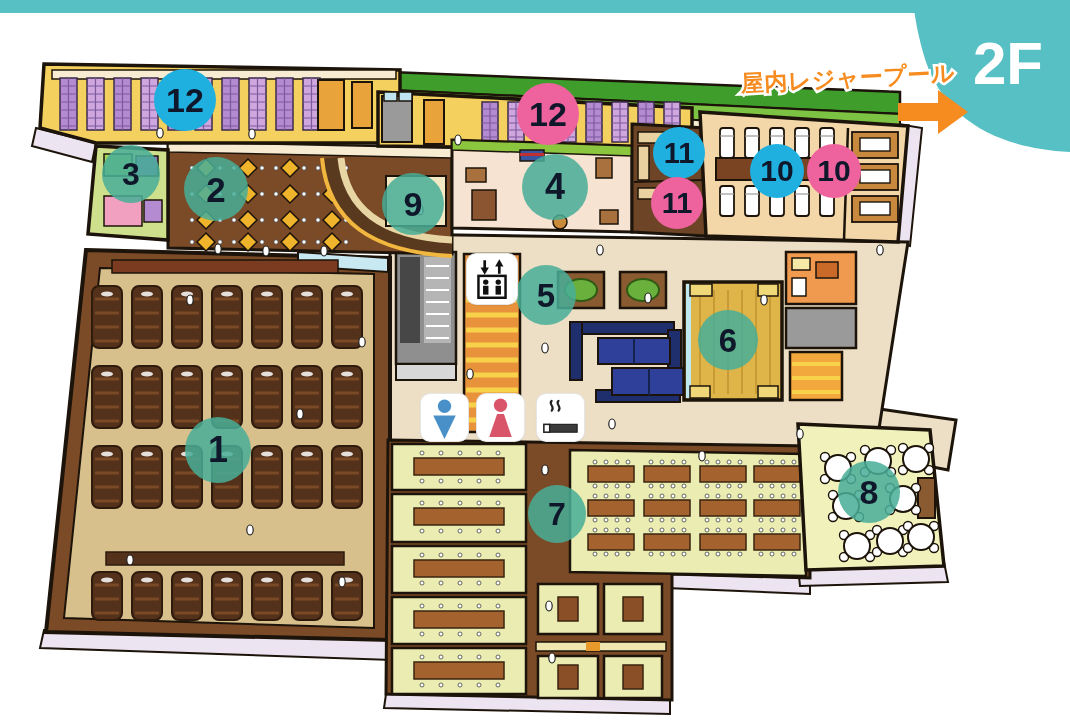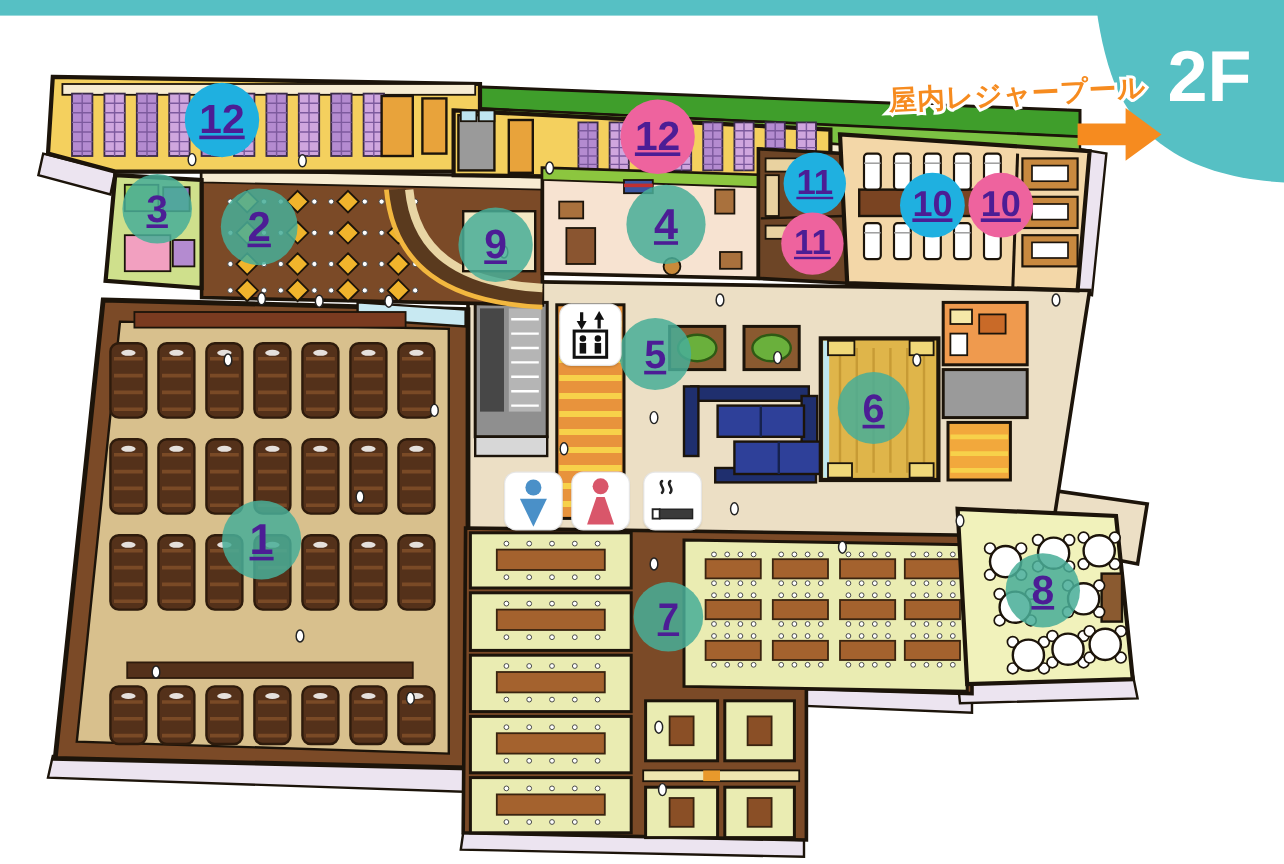--- a/index.html
+++ b/index.html
@@ -1,22 +1,22 @@
 <!DOCTYPE html>
 <html><head>
 <meta charset="utf-8">
 <style>
   html,body{margin:0;padding:0;background:#fff;}
   .stage{position:relative;width:1070px;height:720px;background:#ffffff;overflow:hidden;
          font-family:"Liberation Sans",sans-serif;}
   svg.plan{position:absolute;left:0;top:0;}
   #overlay{position:absolute;left:0;top:0;width:1070px;height:720px;}
-  .marker{position:absolute;transform:translate(-50%,-50%);border-radius:50%;color:#4c1d95;
+  .marker{position:absolute;transform:translate(-50%,-50%);border-radius:50%;color:#0f172a;
           font-weight:bold;display:flex;align-items:center;justify-content:center;line-height:1;
-          font-family:"Liberation Sans",sans-serif;text-decoration:underline;}
+          font-family:"Liberation Sans",sans-serif;}
   .icon-tile{position:absolute;background:#ffffff;border-radius:9px;
              box-shadow:0 0 0 1px #e6e6e6, 0 1px 2px rgba(0,0,0,0.18);}
   .icon-tile svg{display:block;width:100%;height:100%;}
 </style>
 </head>
 <body>
 
 <div class="stage">
 <svg class="plan" width="1070" height="720" viewBox="0 0 1070 720">
 

